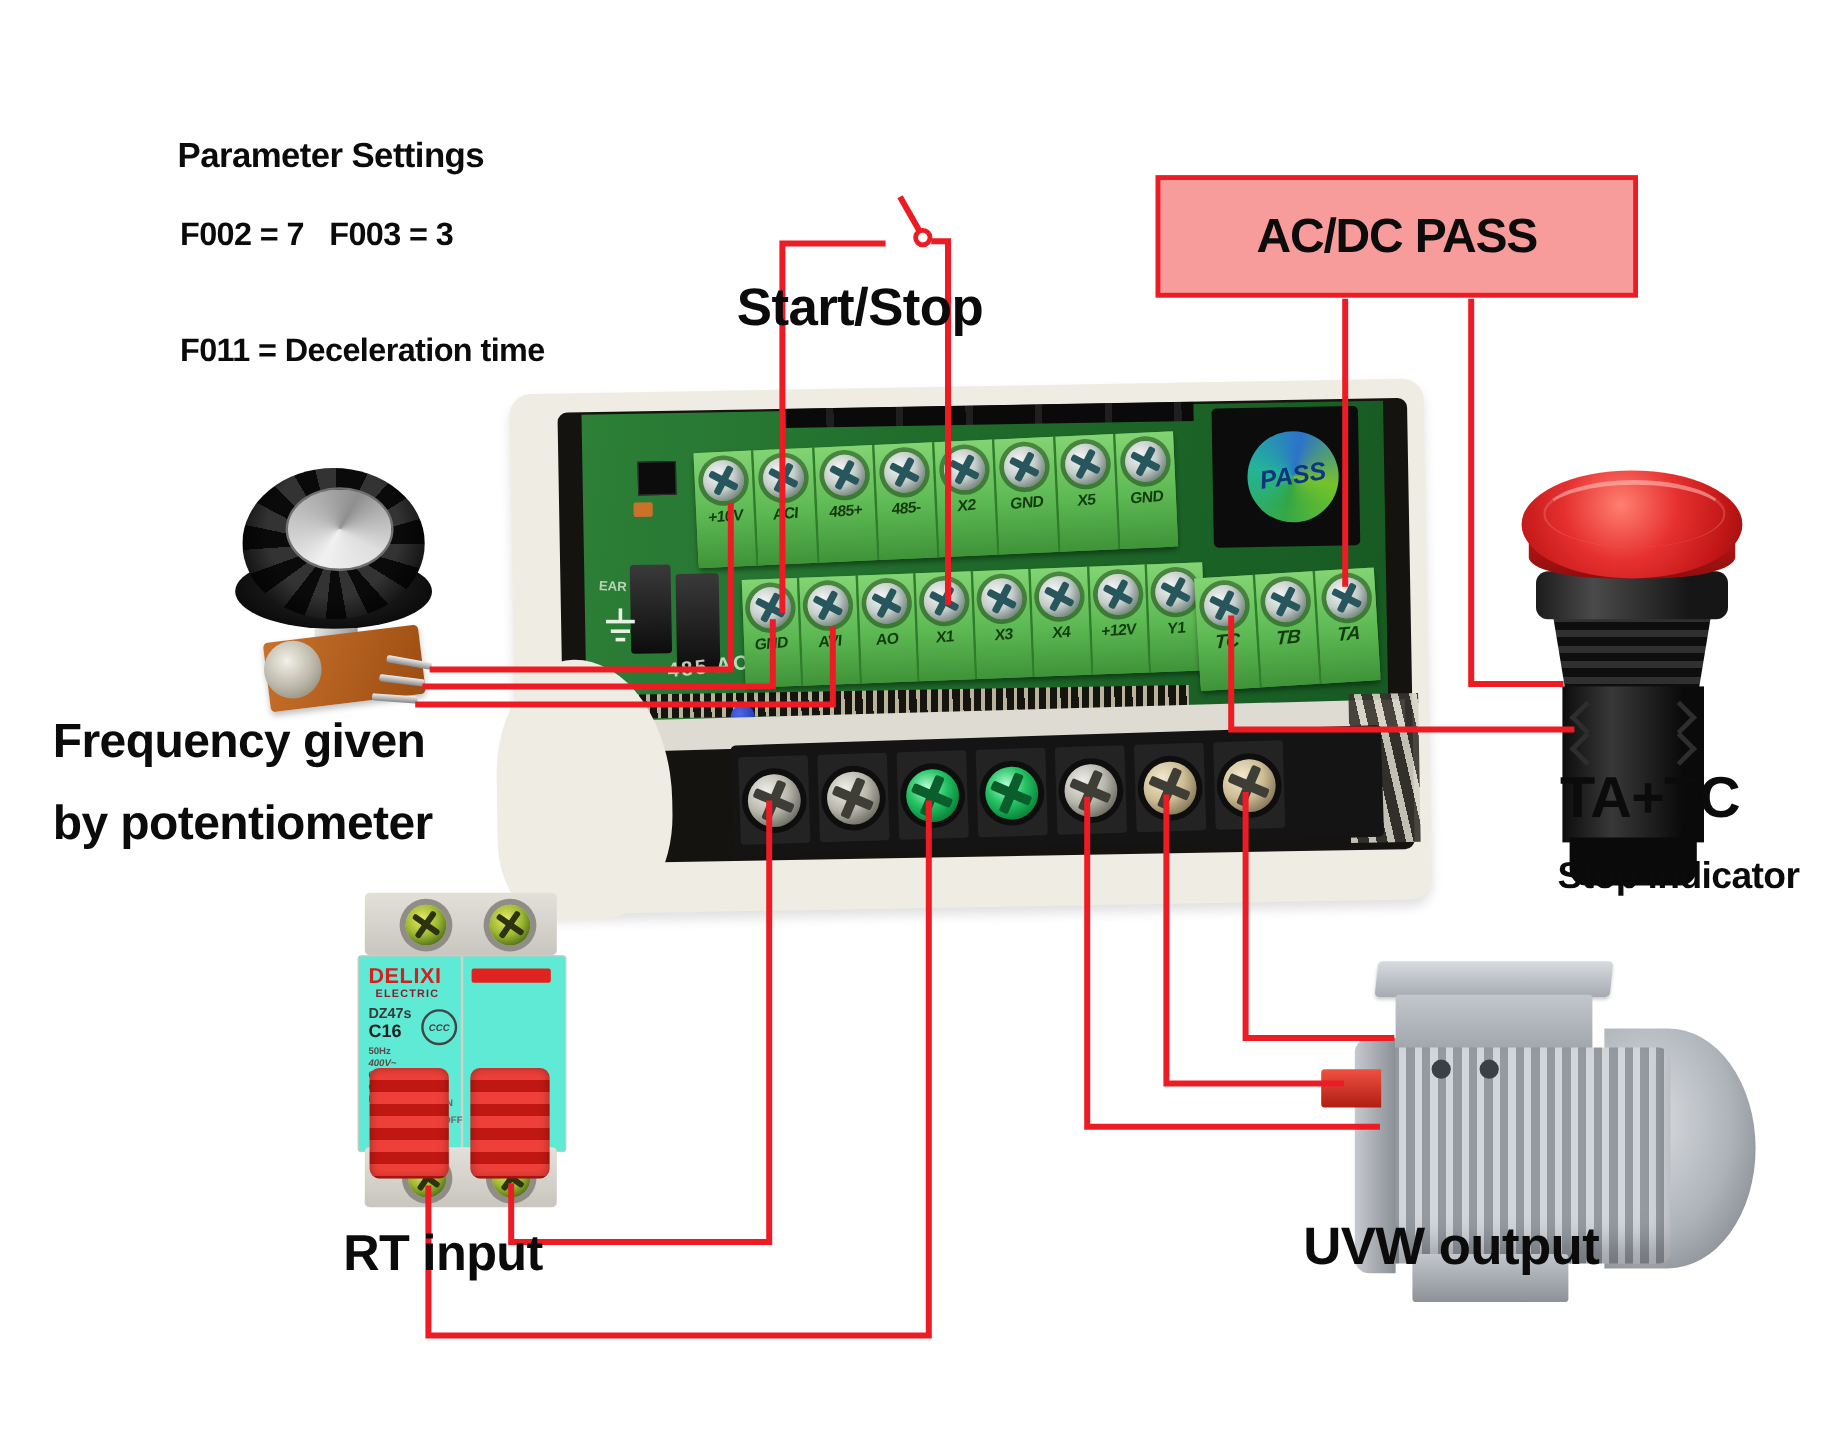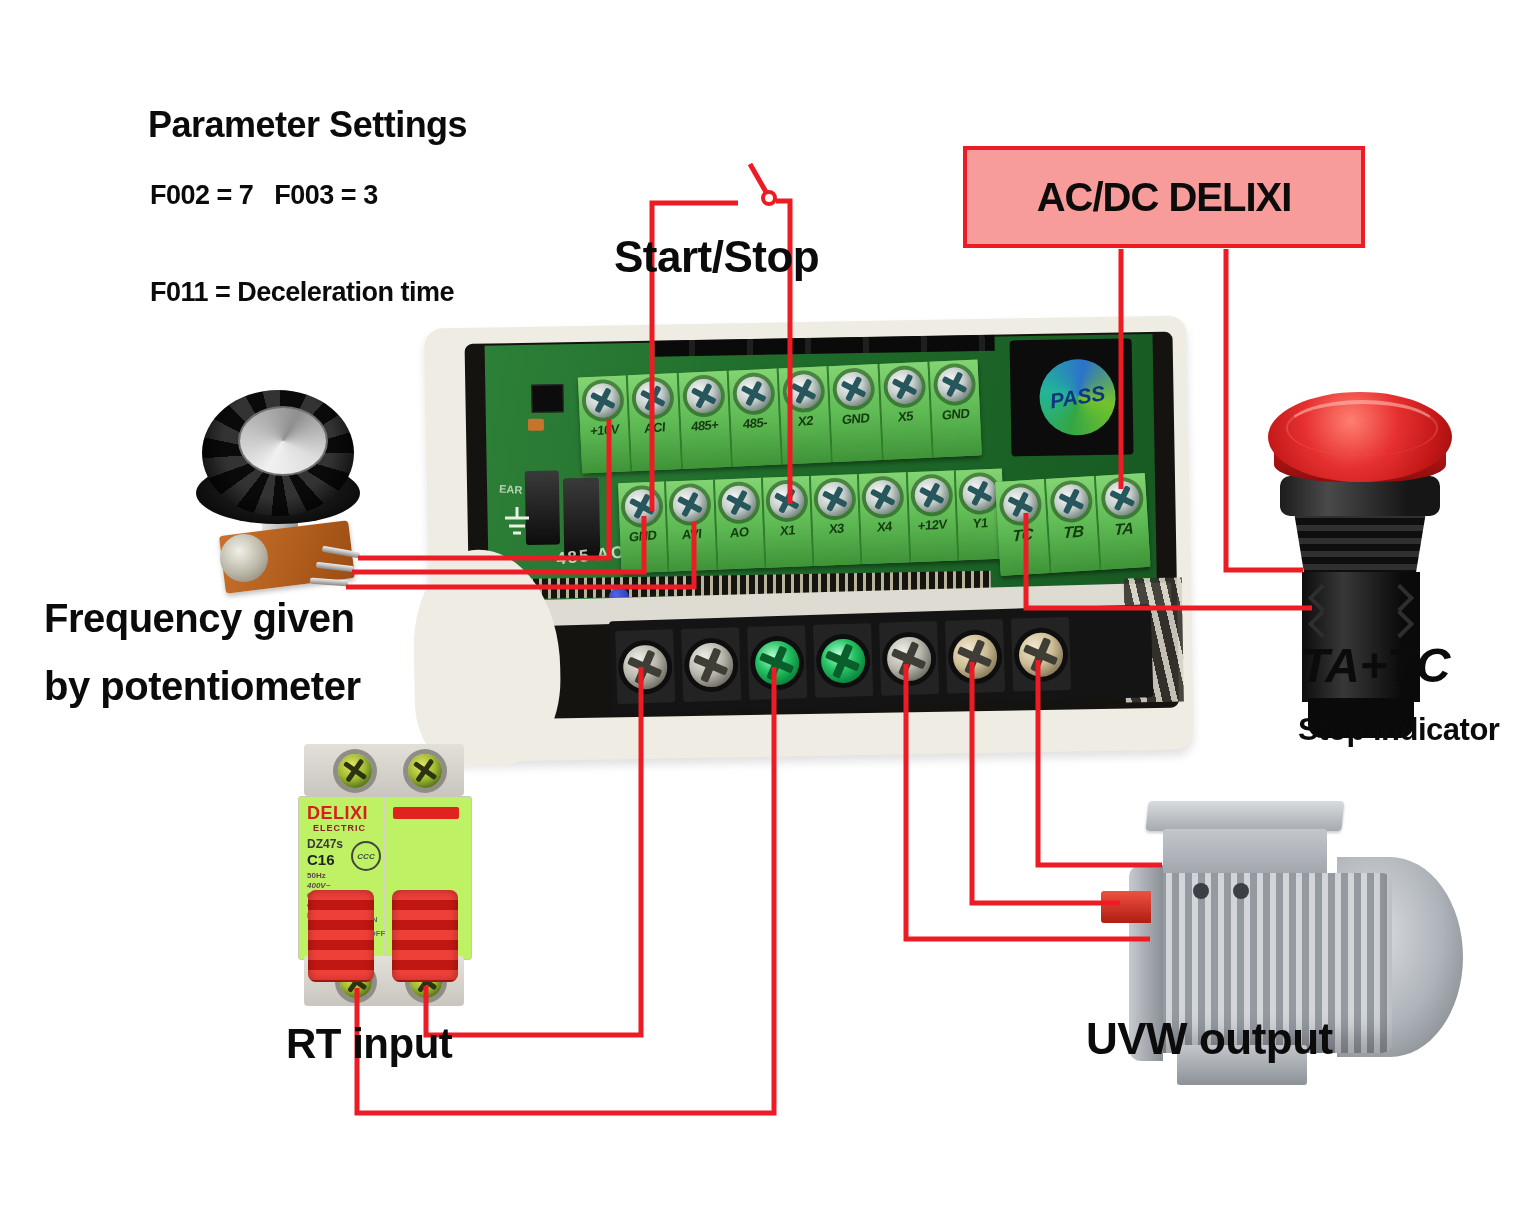--- a/index.html
+++ b/index.html
@@ -82,21 +82,21 @@
   .breaker{position:absolute;left:298px;top:742px;width:172px;height:270px;z-index:3;}
   .brk-top,.brk-bot{position:absolute;left:6px;width:160px;height:52px;background:linear-gradient(180deg,#e3e0da,#c9c6bf);border-radius:4px;}
   .brk-top{top:2px;}
   .brk-bot{top:214px;height:50px;}
   .brk-screw{position:absolute;width:34px;height:34px;border-radius:50%;
              background:radial-gradient(circle at 40% 35%,#e8e86a 0%,#9fba30 45%,#4c6a1a 80%,#2c3c10 100%);
              box-shadow:0 0 0 5px #8f8d86;}
   .brk-screw::before,.brk-screw::after{content:"";position:absolute;left:12%;top:42%;width:76%;height:16%;background:#2c3310;border-radius:2px;}
   .brk-screw::before{transform:rotate(35deg);}
   .brk-screw::after{transform:rotate(-55deg);}
-  .brk-body{position:absolute;left:0;top:54px;width:172px;height:162px;background:#bef264;border:1px solid #c9c6bf;border-radius:3px;}
+  .brk-body{position:absolute;left:0;top:54px;width:172px;height:162px;background:#5eead4;border:1px solid #c9c6bf;border-radius:3px;}
   .brk-div{position:absolute;left:85px;top:0;width:2px;height:100%;background:#d4d1ca;}
   .brk-redbar{position:absolute;left:94px;top:10px;width:66px;height:12px;background:#e0231f;border-radius:2px;}
   .brk-handle{position:absolute;top:148px;width:66px;height:92px;border-radius:8px;z-index:2;
               background:repeating-linear-gradient(180deg,#ee4038 0 10px,#c01713 10px 20px);
               box-shadow:inset 0 0 8px rgba(0,0,0,.35);}
   .brand{color:#d81f1f;font-size:18px;font-weight:800;letter-spacing:0.5px;}
   .tiny{font-size:8px;color:#5a4a4a;font-weight:700;}
   .ccc{position:absolute;left:52px;top:44px;width:26px;height:26px;border:2px solid #444;border-radius:50%;
        display:flex;align-items:center;justify-content:center;font-size:8px;font-weight:800;color:#444;font-style:italic;}
 
@@ -138,36 +138,36 @@
         box-sizing:border-box;display:flex;align-items:center;justify-content:center;z-index:6;}
   .acdc span{font-size:40px;font-weight:800;color:#0c0c0c;letter-spacing:-1px;}
 
   svg.wires{position:absolute;left:0;top:0;z-index:5;}
 </style>
 </head>
 <body>
 
 <div id="stage">
 
-  <div class="lbl" style="left:148px;top:104px;font-size:36px;">Parameter Settings</div>
+  <div class="lbl" style="left:148px;top:114px;font-size:29px;">Parameter Settings</div>
   <div class="lbl" style="left:150px;top:180px;font-size:27px;">F002 = 7   F003 = 3</div>
   <div class="lbl" style="left:150px;top:253px;font-size:27px;margin-top:24px;">F011 = Deceleration time</div>
 
   <div class="lbl" style="left:614px;top:232px;font-size:44px;">Start/Stop</div>
 
   <div class="acdc">
-    <span>AC/DC DELIXI</span>
+    <span>AC/DC PASS</span>
   </div>
 
   <div class="lbl" style="left:44px;top:664px;font-size:40px;">by potentiometer</div>
   <div class="lbl" style="left:44px;top:596px;font-size:40px;">Frequency given</div>
 
   <div class="lbl" style="left:286px;top:1020px;font-size:42px;">RT input</div>
 
-  <div class="lbl" style="left:1300px;top:638px;font-size:48px;font-style:italic;">TA+TC</div>
+  <div class="lbl" style="left:1300px;top:638px;font-size:48px;">TA+TC</div>
   <div class="lbl" style="left:1298px;top:712px;font-size:31px;">Stop indicator</div>
 
   <div class="lbl" style="left:1086px;top:1014px;font-size:44px;">UVW output</div>
 
   <div class="drive">
     <div class="interior">
       <div class="pcb"></div>
       <div class="topcomp"></div>
       <div class="chip"></div>
       <div class="cap"></div>

